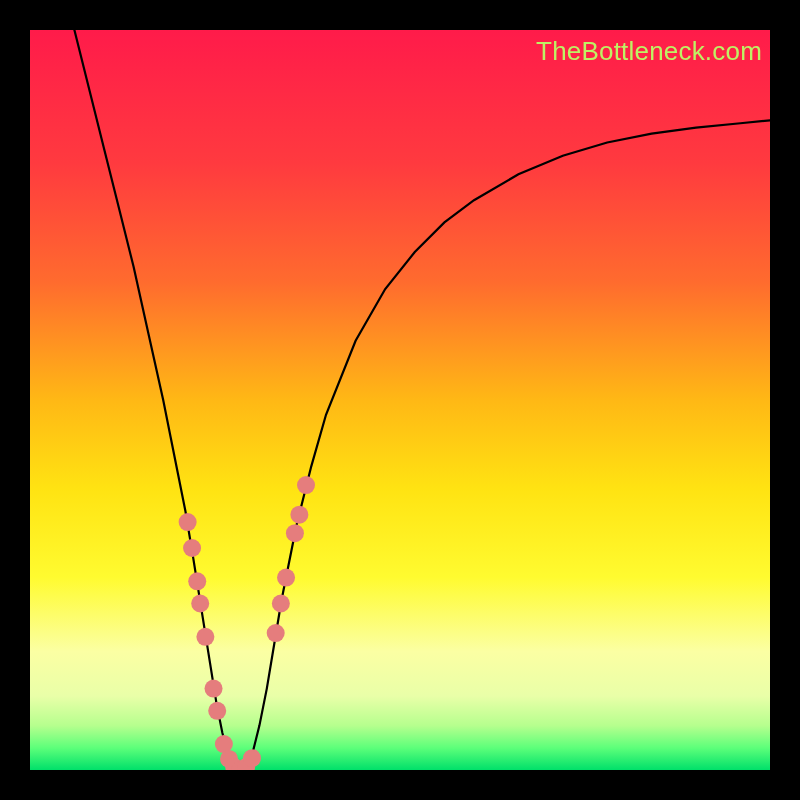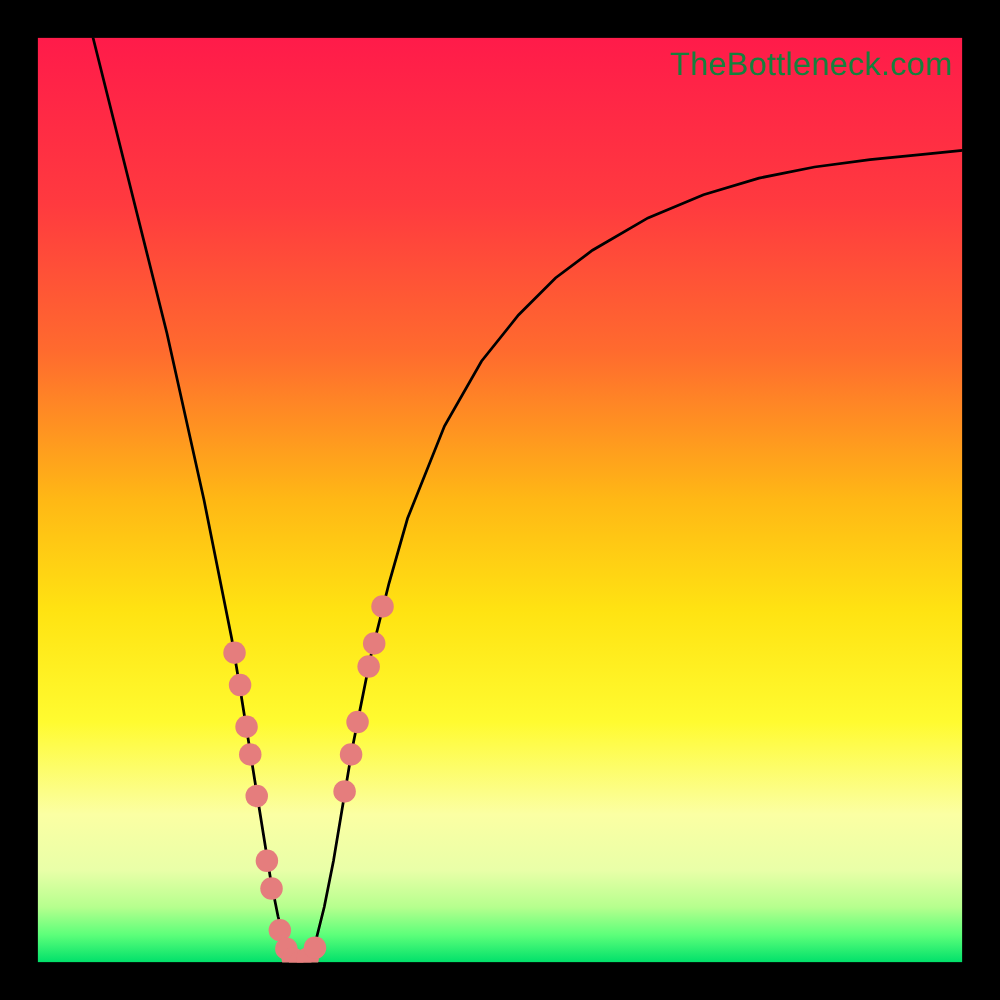--- a/index.html
+++ b/index.html
@@ -26,21 +26,21 @@
     overflow: hidden;
   }
   .gradient-bg {
     position: absolute;
     inset: 0;
   }
   .watermark {
     position: absolute;
     top: 6px;
     right: 8px;
-    color: #15803d;
+    color: #bef264;
     font-size: 26px;
     font-weight: 500;
     letter-spacing: 0.2px;
     user-select: none;
   }
   svg.curve-layer {
     position: absolute;
     inset: 0;
     width: 100%;
     height: 100%;

